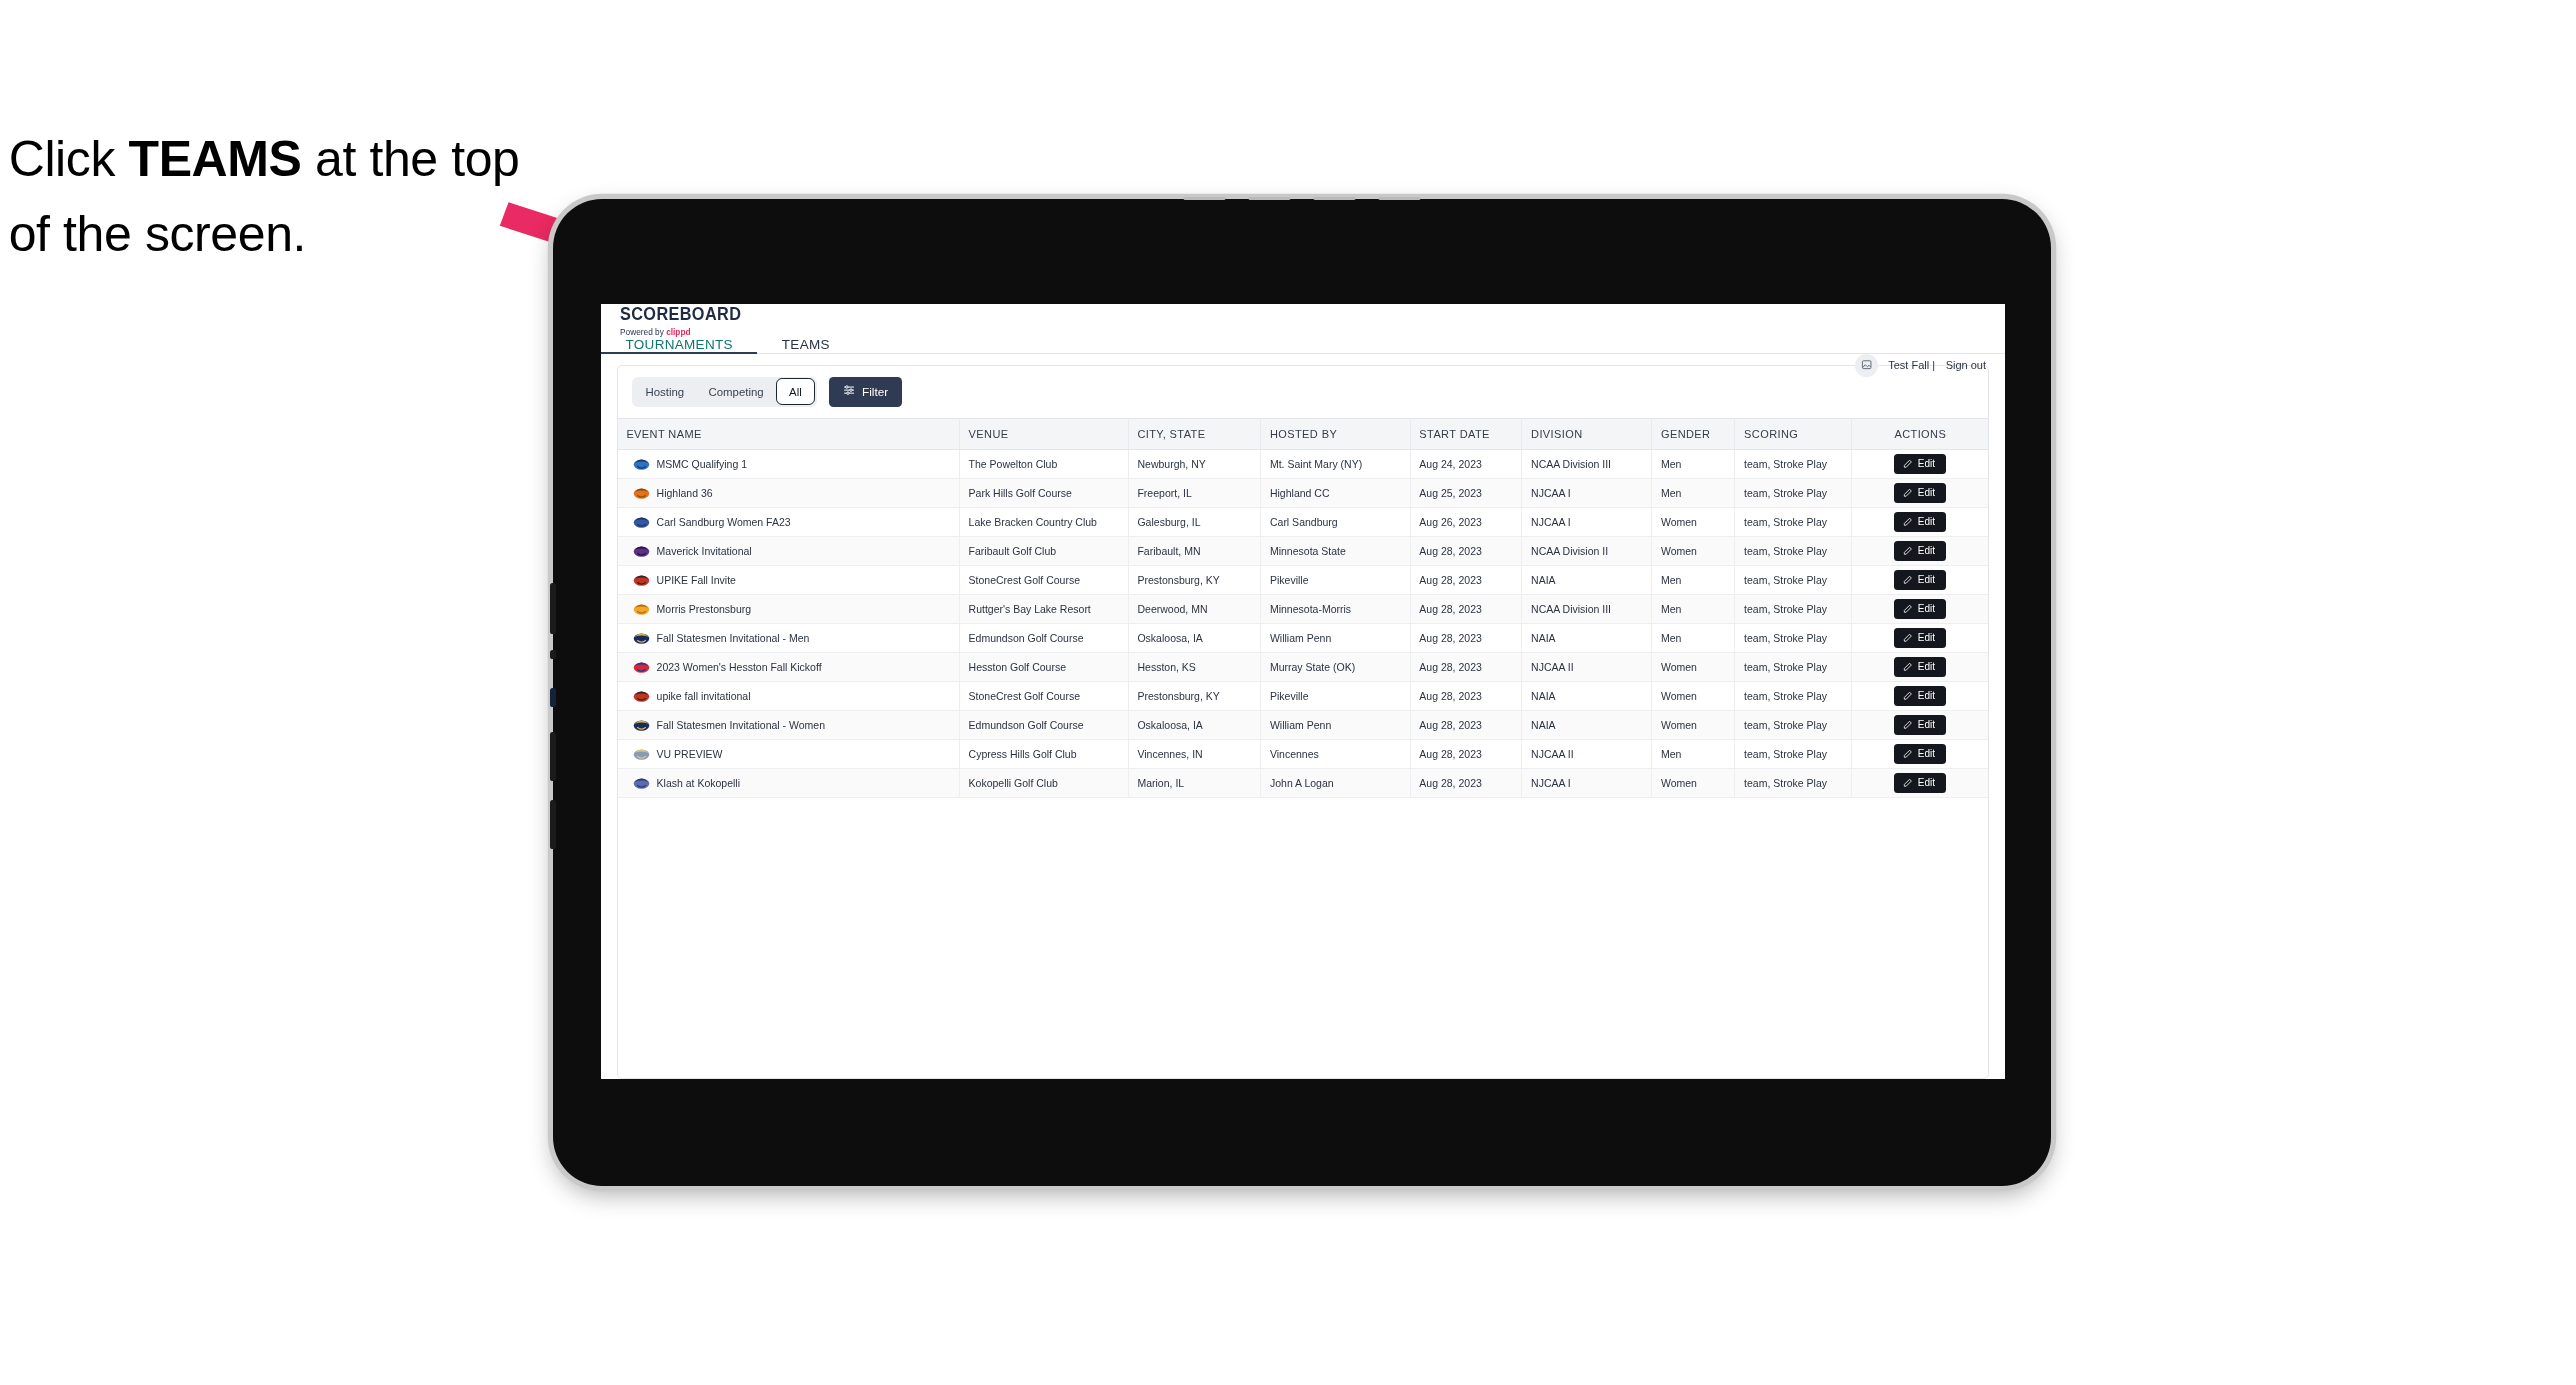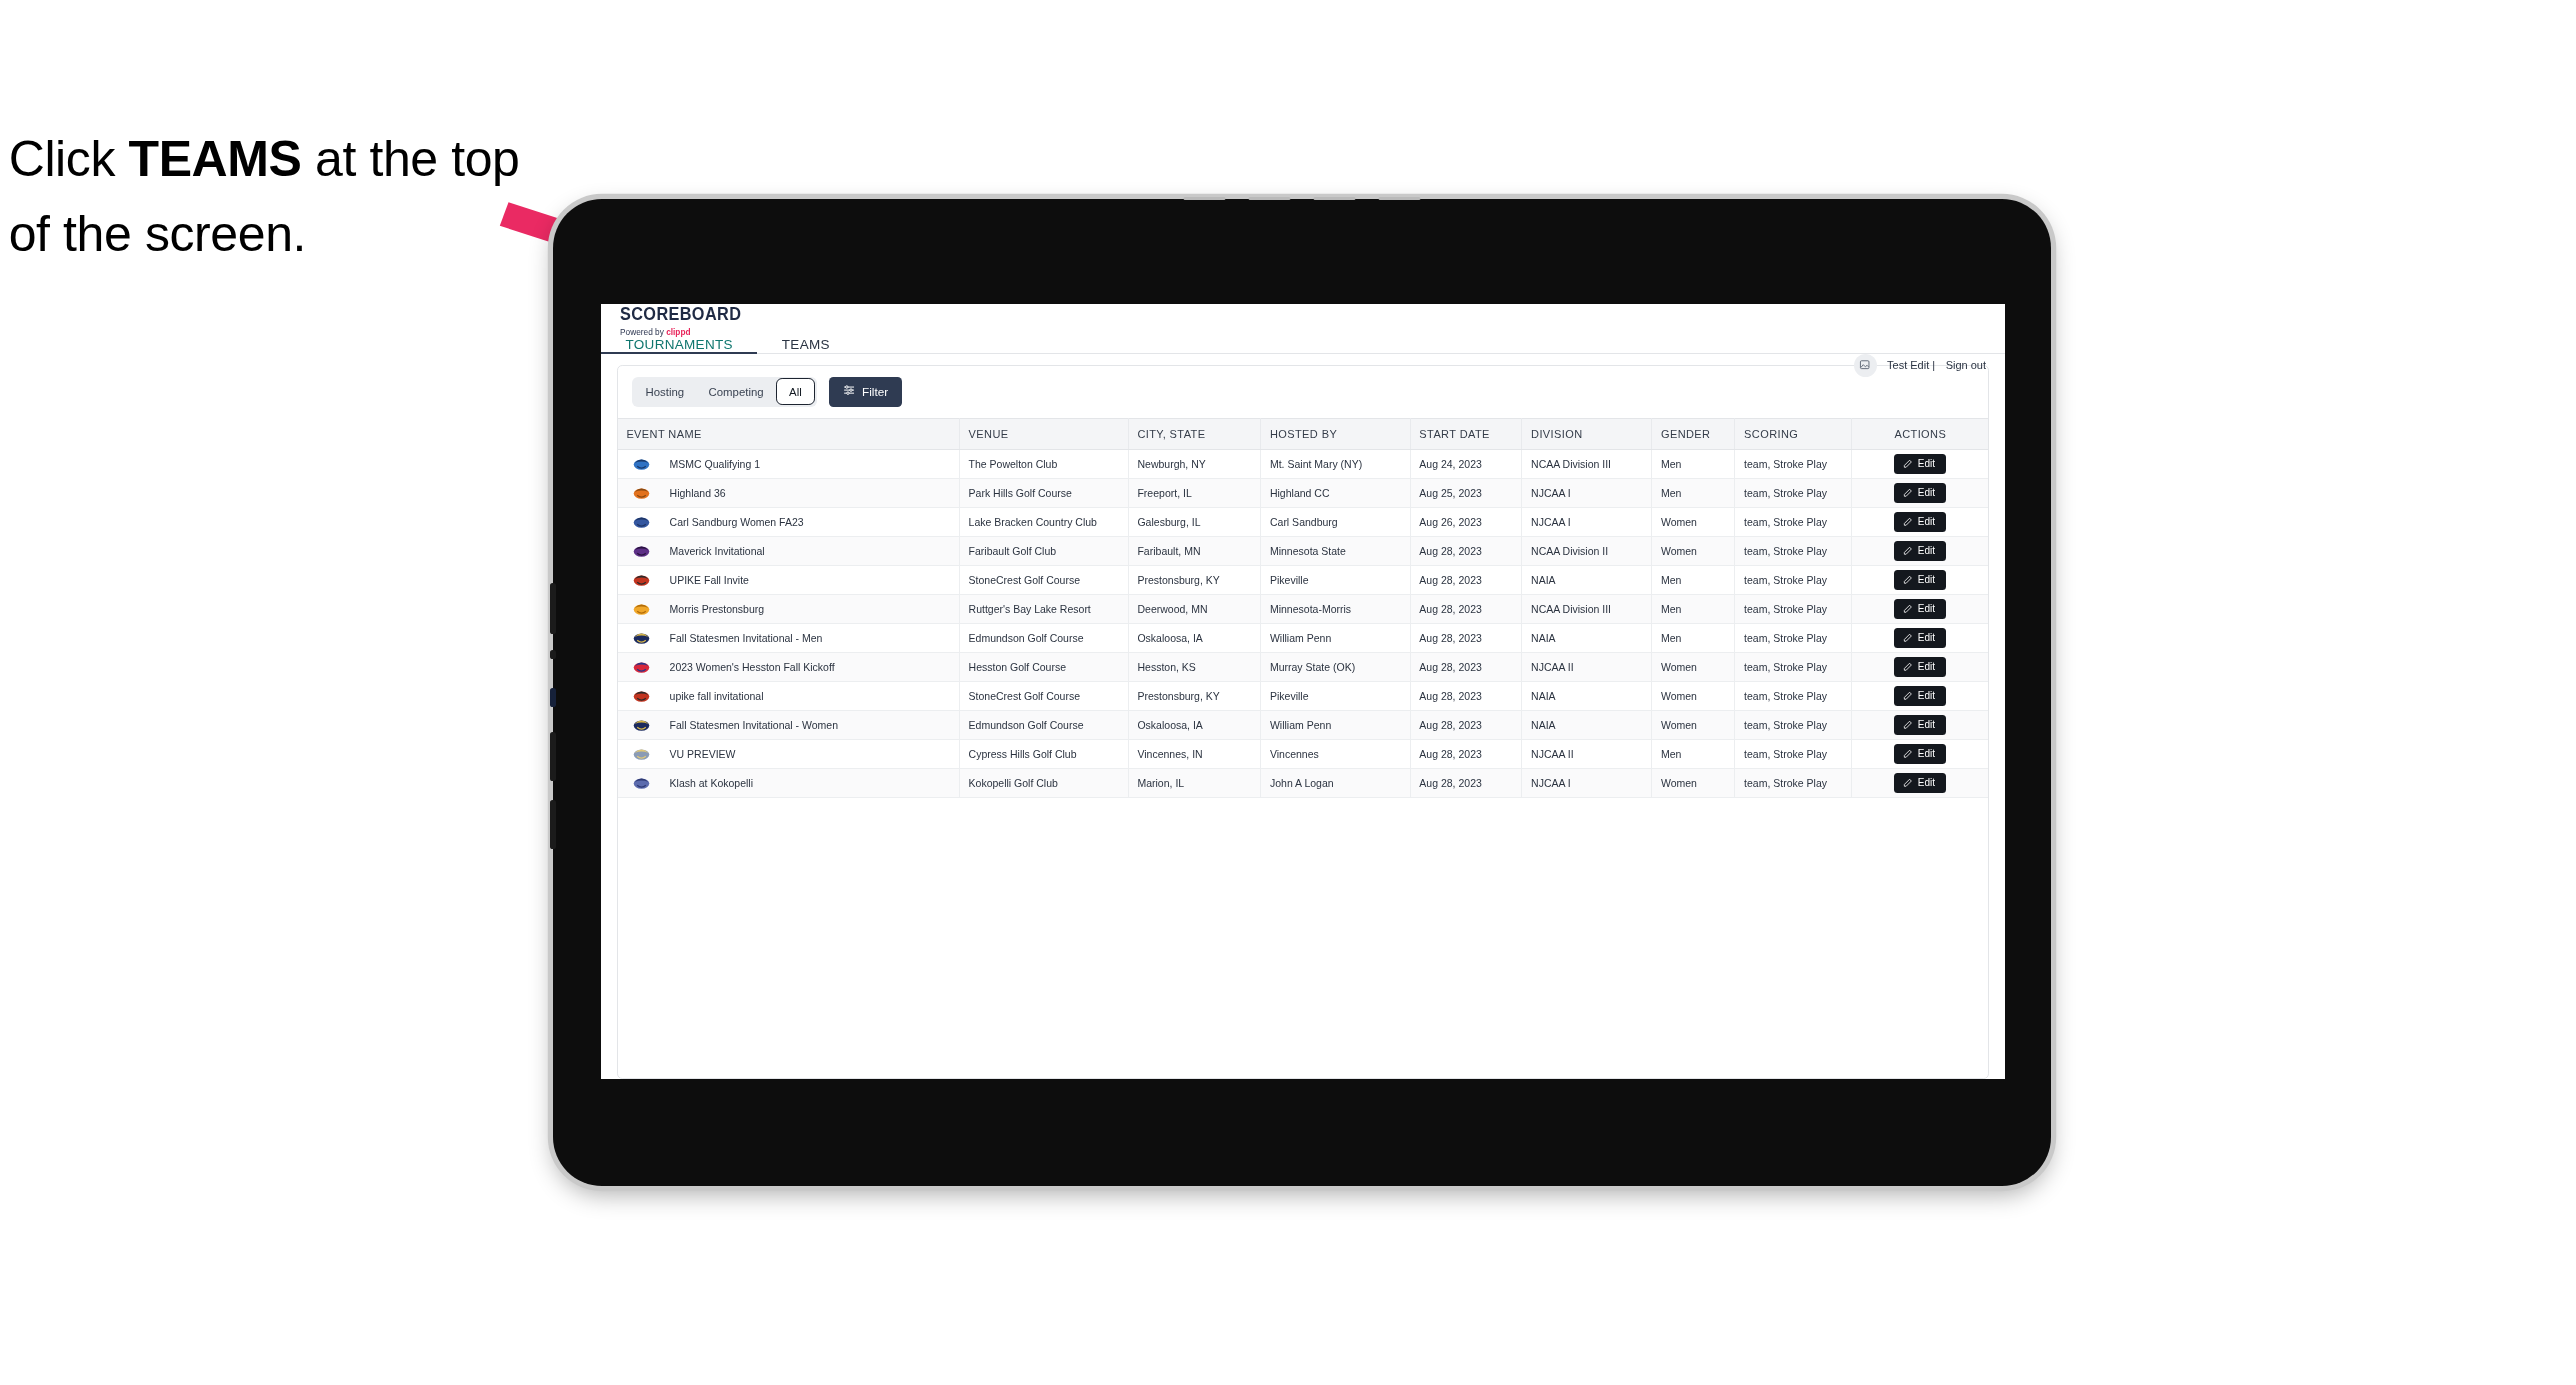--- a/index.html
+++ b/index.html
@@ -263,21 +263,21 @@
     color: #2b3340;
     padding: 0 8.7px;
     height: 29px;
     vertical-align: middle;
     white-space: nowrap;
     overflow: hidden;
   }
   table.tourn tbody td:last-child { border-right:none; text-align: center; }
   table.tourn tbody tr:nth-child(even) { background: #fafafb; }
 
-  .ev-cell { display: flex; align-items: center; gap: 19px; padding-left: 5.2px; }
+  .ev-cell { display: flex; align-items: center; gap: 6px; padding-left: 5.2px; }
   .logo {
     width: 19px; height: 17.5px;
     flex: 0 0 19px;
     border-radius: 1.7px;
     background-size: contain;
     background-repeat: no-repeat;
     background-position: center;
   }
   .edit-btn {
     display: inline-flex; align-items: center; gap: 5.2px;
@@ -349,21 +349,21 @@
           </div>
         </div>
 
         <div class="nav-right">
           <div class="avatar">
             <svg width="11.4" height="11.4" viewBox="0 0 16 16" fill="none" stroke="#5b6472" stroke-width="1.3">
               <rect x="2" y="2.5" width="12" height="11" rx="1.5"></rect>
               <path d="M2.6 12 L6 8 L9 11 L11.3 8.8 L13.4 11"></path>
             </svg>
           </div>
-          <span>Test Edit |</span>
+          <span>Test Fall |</span>
           <a>Sign out</a>
         </div>
       </div>
 
       <div class="content">
         <div class="card">
 
           <div class="toolbar">
             <div class="segmented">
               <div class="seg">

